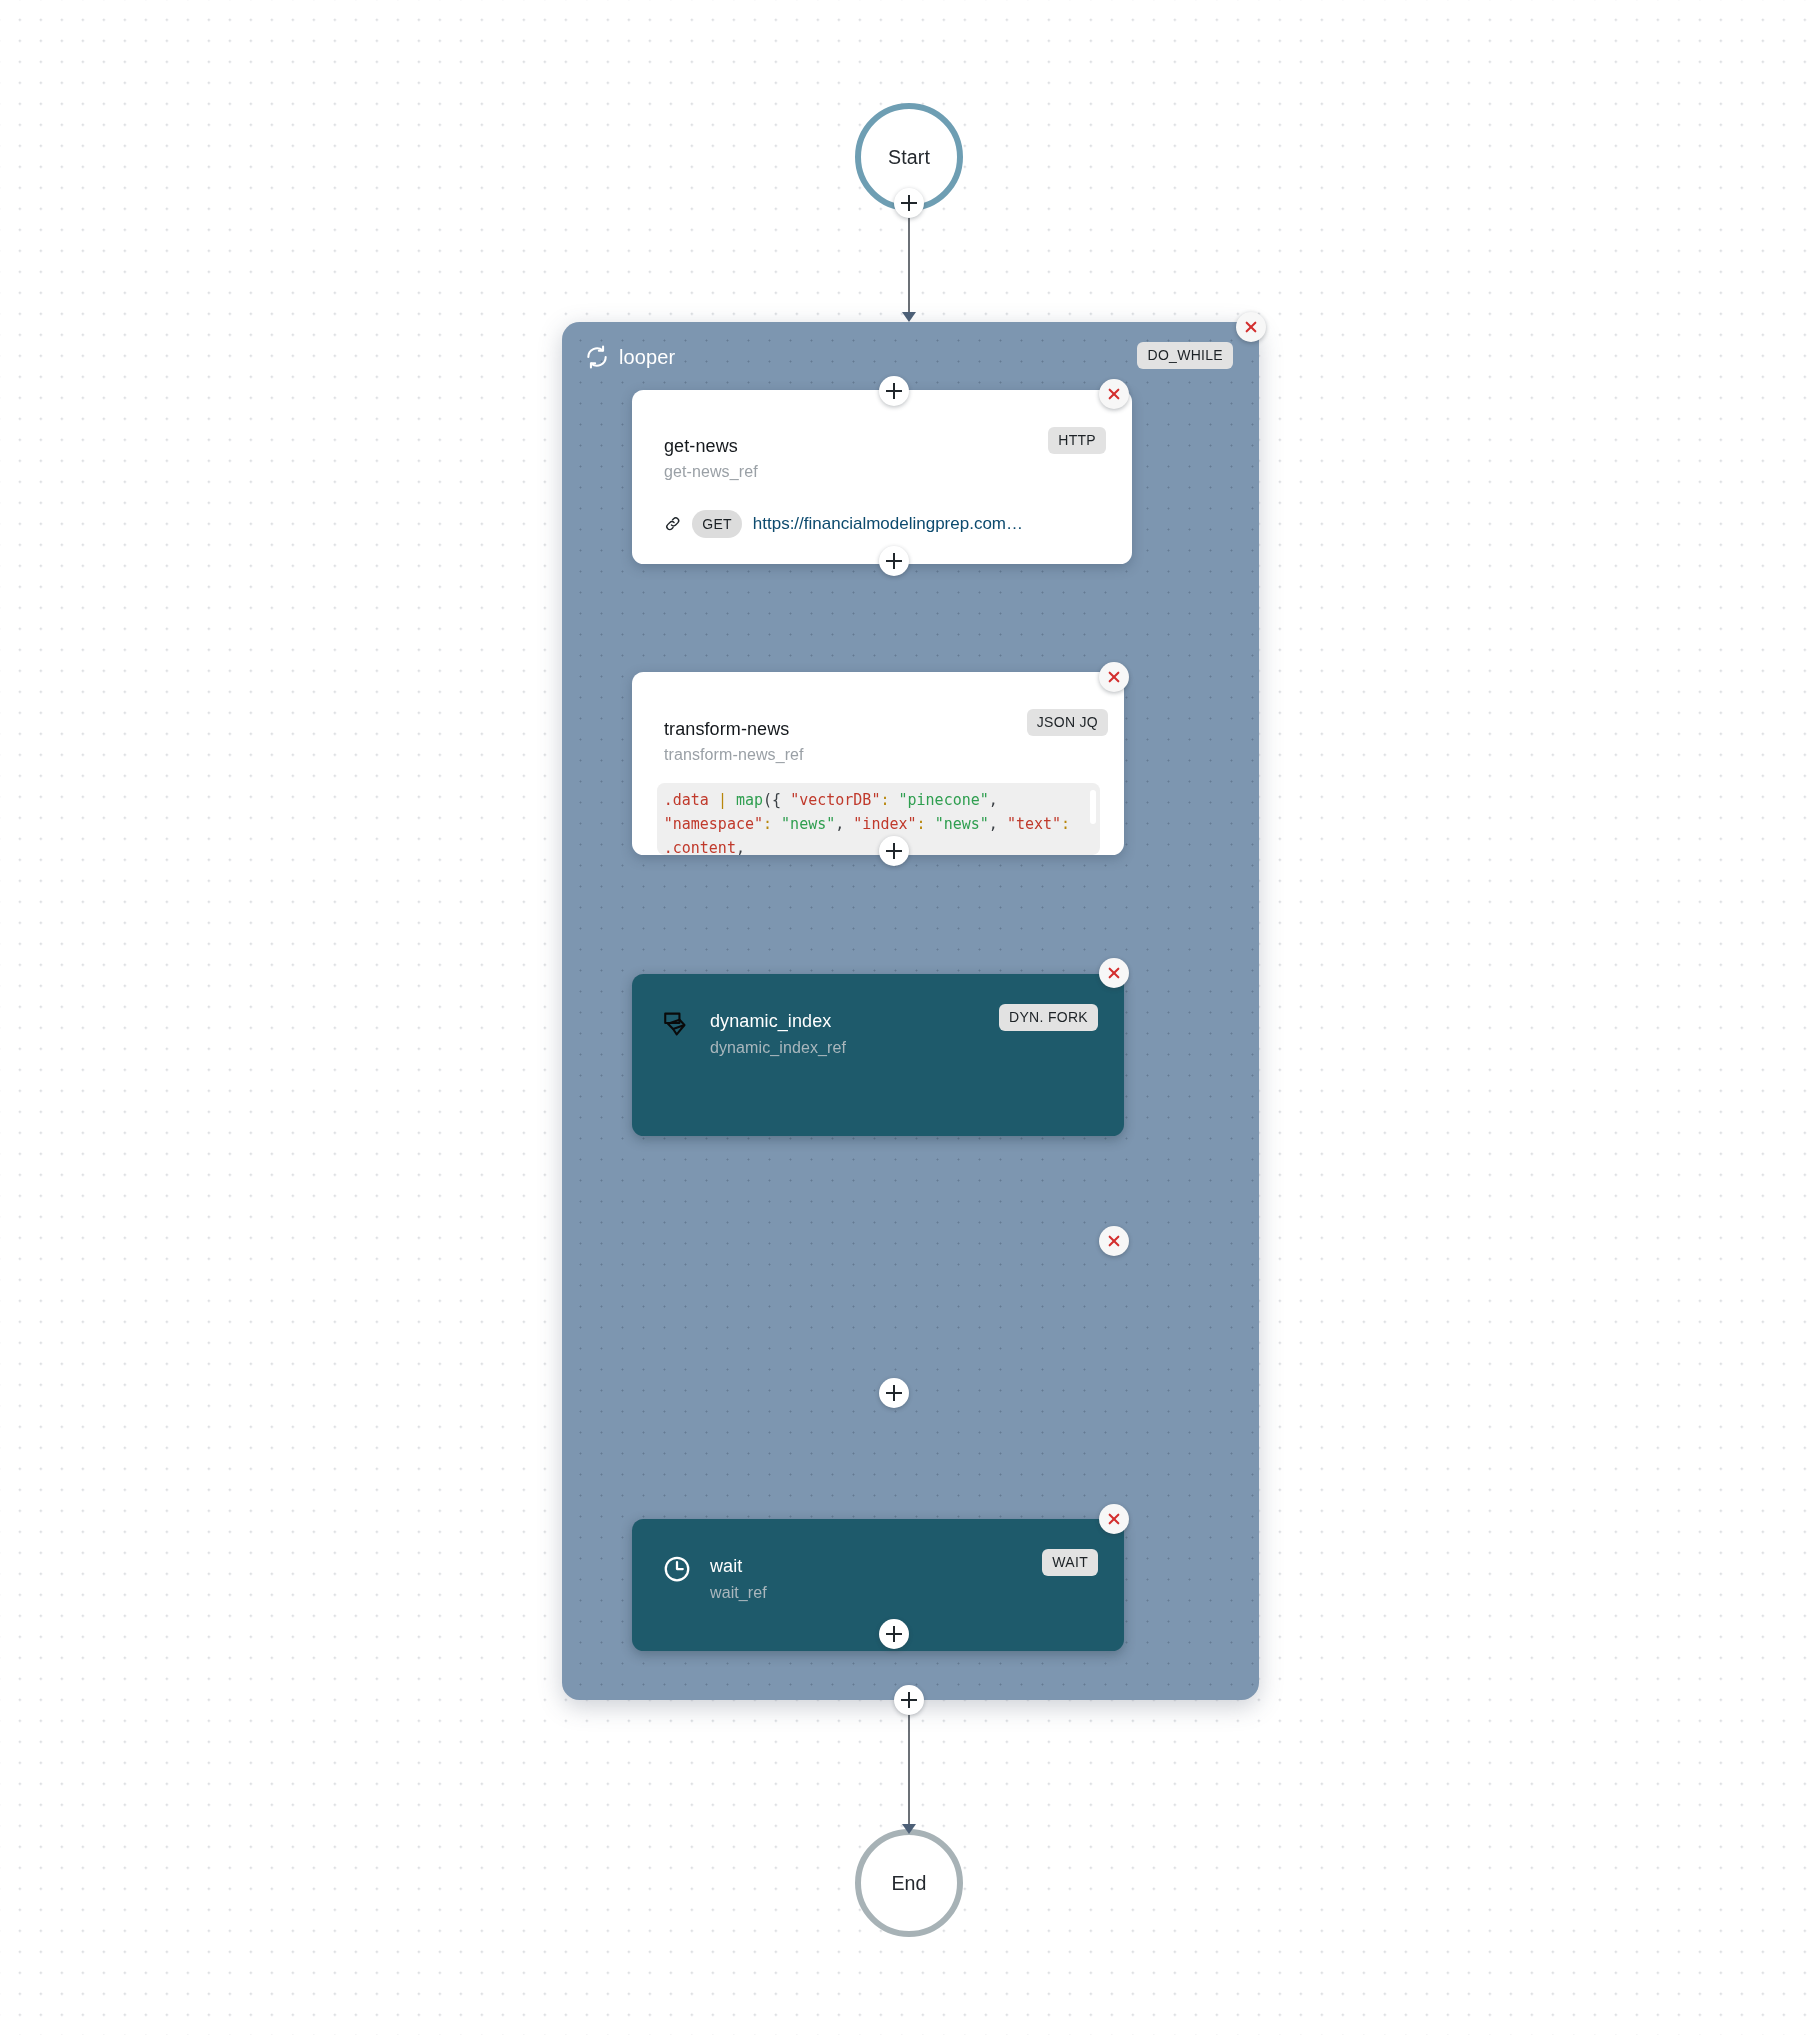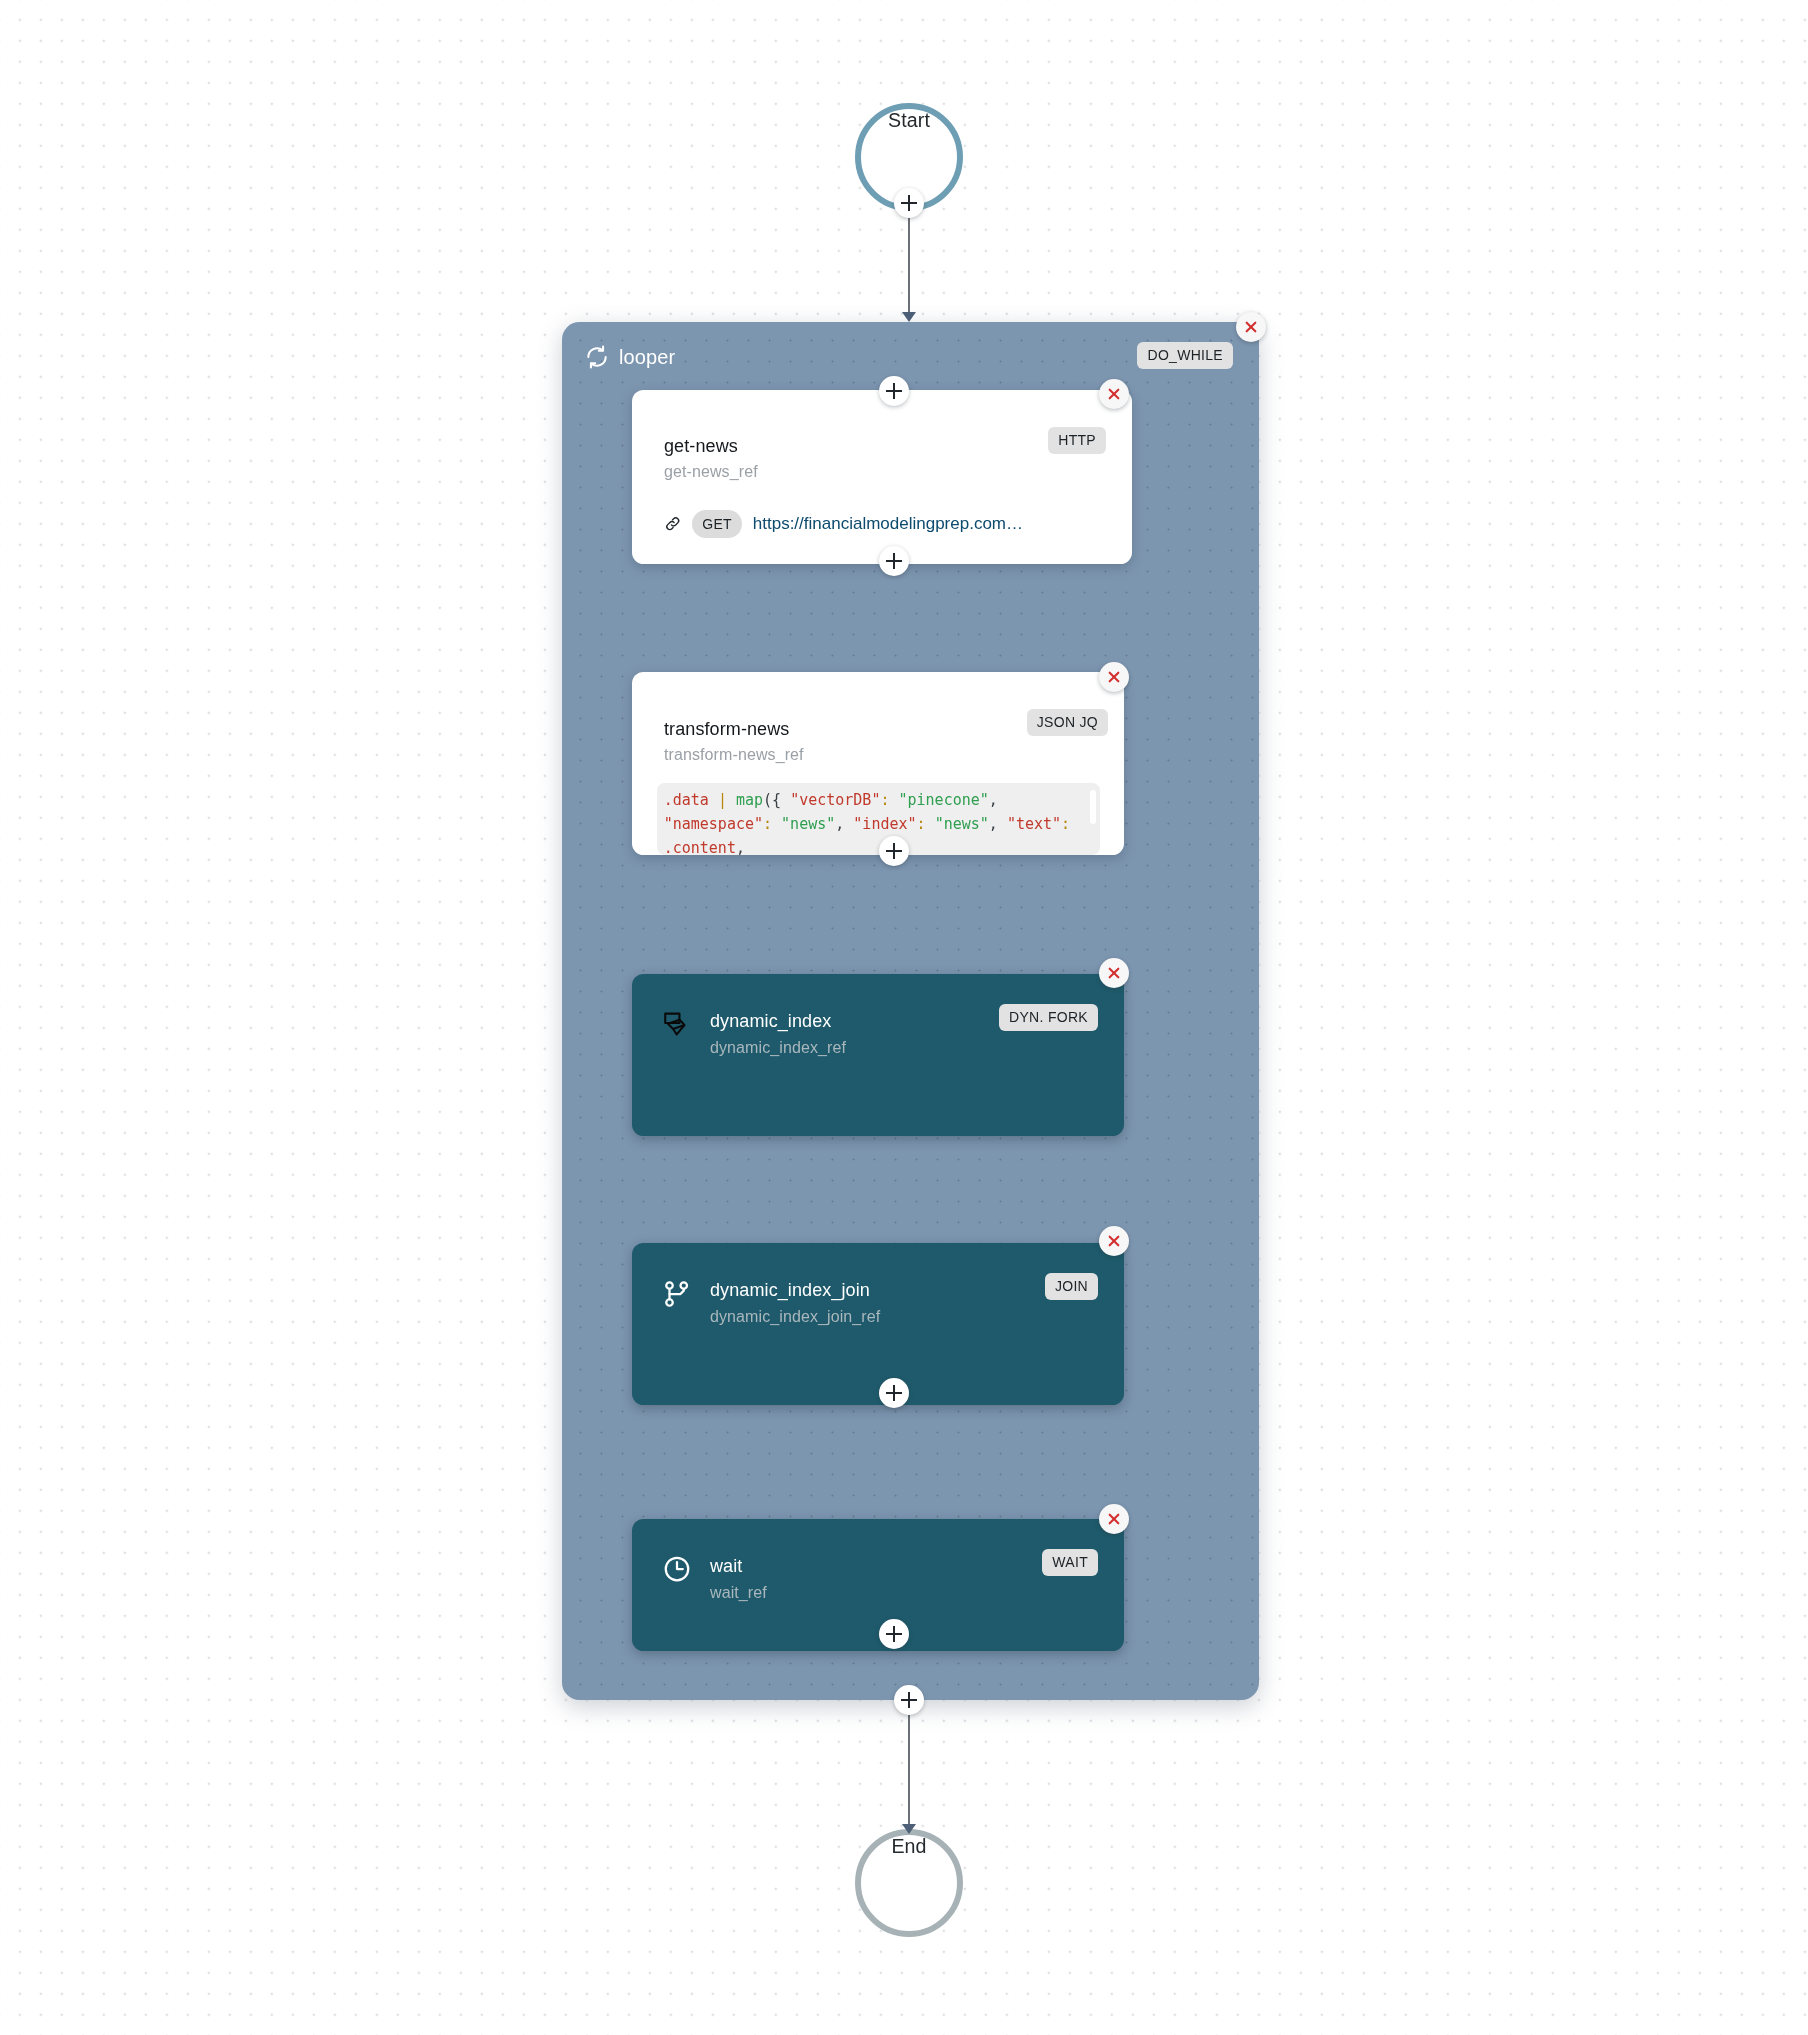--- a/index.html
+++ b/index.html
@@ -24,21 +24,21 @@
   }
 
   
   .terminal {
     position: absolute;
     width: 108px;
     height: 108px;
     border-radius: 50%;
     background: #ffffff;
     display: flex;
-    align-items: flex-start;
+    align-items: center;
     justify-content: center;
     font-size: 19.6px;
     color: #24292e;
     letter-spacing: 0.1px;
   }
   .terminal.start { border: 6px solid #6E9EB3; }
   .terminal.end   { border: 6px solid #A7B2B6; }
 
   
   .plus {
@@ -322,34 +322,20 @@
   <div class="delx" style="left:1099px; top:958px;">
     <svg viewBox="0 0 24 24" fill="none" stroke="#D32F2F" stroke-width="3.1" stroke-linecap="round">
       <line x1="5.5" y1="5.5" x2="18.5" y2="18.5"></line>
         <line x1="18.5" y1="5.5" x2="5.5" y2="18.5"></line>
     </svg>
   </div>
 
   <div class="edge" style="left:879px; top:1136px; height:105px;"></div>
   <div class="arrowhead" style="left:872px; top:1240px;"></div>
 
-  <div class="node dark" style="left:632px; top:1243px; width:492px; height:162px;">
-    <span class="node-icon" style="left:30px; top:36px;">
-      <svg width="30" height="30" viewBox="0 0 24 24" fill="none" stroke="#ffffff" stroke-width="1.8" stroke-linecap="round" stroke-linejoin="round">
-        <circle cx="6" cy="5.2" r="2.6"></circle>
-        <circle cx="17.4" cy="5.2" r="2.6"></circle>
-        <circle cx="6" cy="18.8" r="2.6"></circle>
-        <path d="M6 7.8 L6 16.2"></path>
-        <path d="M6 12 L14.8 12 L17.4 9.3 L17.4 7.8"></path>
-      </svg>
-    </span>
-    <span class="node-title" style="left:78px; top:37px;">dynamic_index_join</span>
-    <span class="node-sub" style="left:78px; top:65px;">dynamic_index_join_ref</span>
-    <div class="badge" style="right:26px; top:30px;">JOIN</div>
-  </div>
   <div class="plus" style="left:879px; top:1378px;"></div>
   <div class="delx" style="left:1099px; top:1226px;">
     <svg viewBox="0 0 24 24" fill="none" stroke="#D32F2F" stroke-width="3.1" stroke-linecap="round">
       <line x1="5.5" y1="5.5" x2="18.5" y2="18.5"></line>
         <line x1="18.5" y1="5.5" x2="5.5" y2="18.5"></line>
     </svg>
   </div>
 
   <div class="edge" style="left:879px; top:1407px; height:109px;"></div>
   <div class="arrowhead" style="left:872px; top:1513px;"></div>

